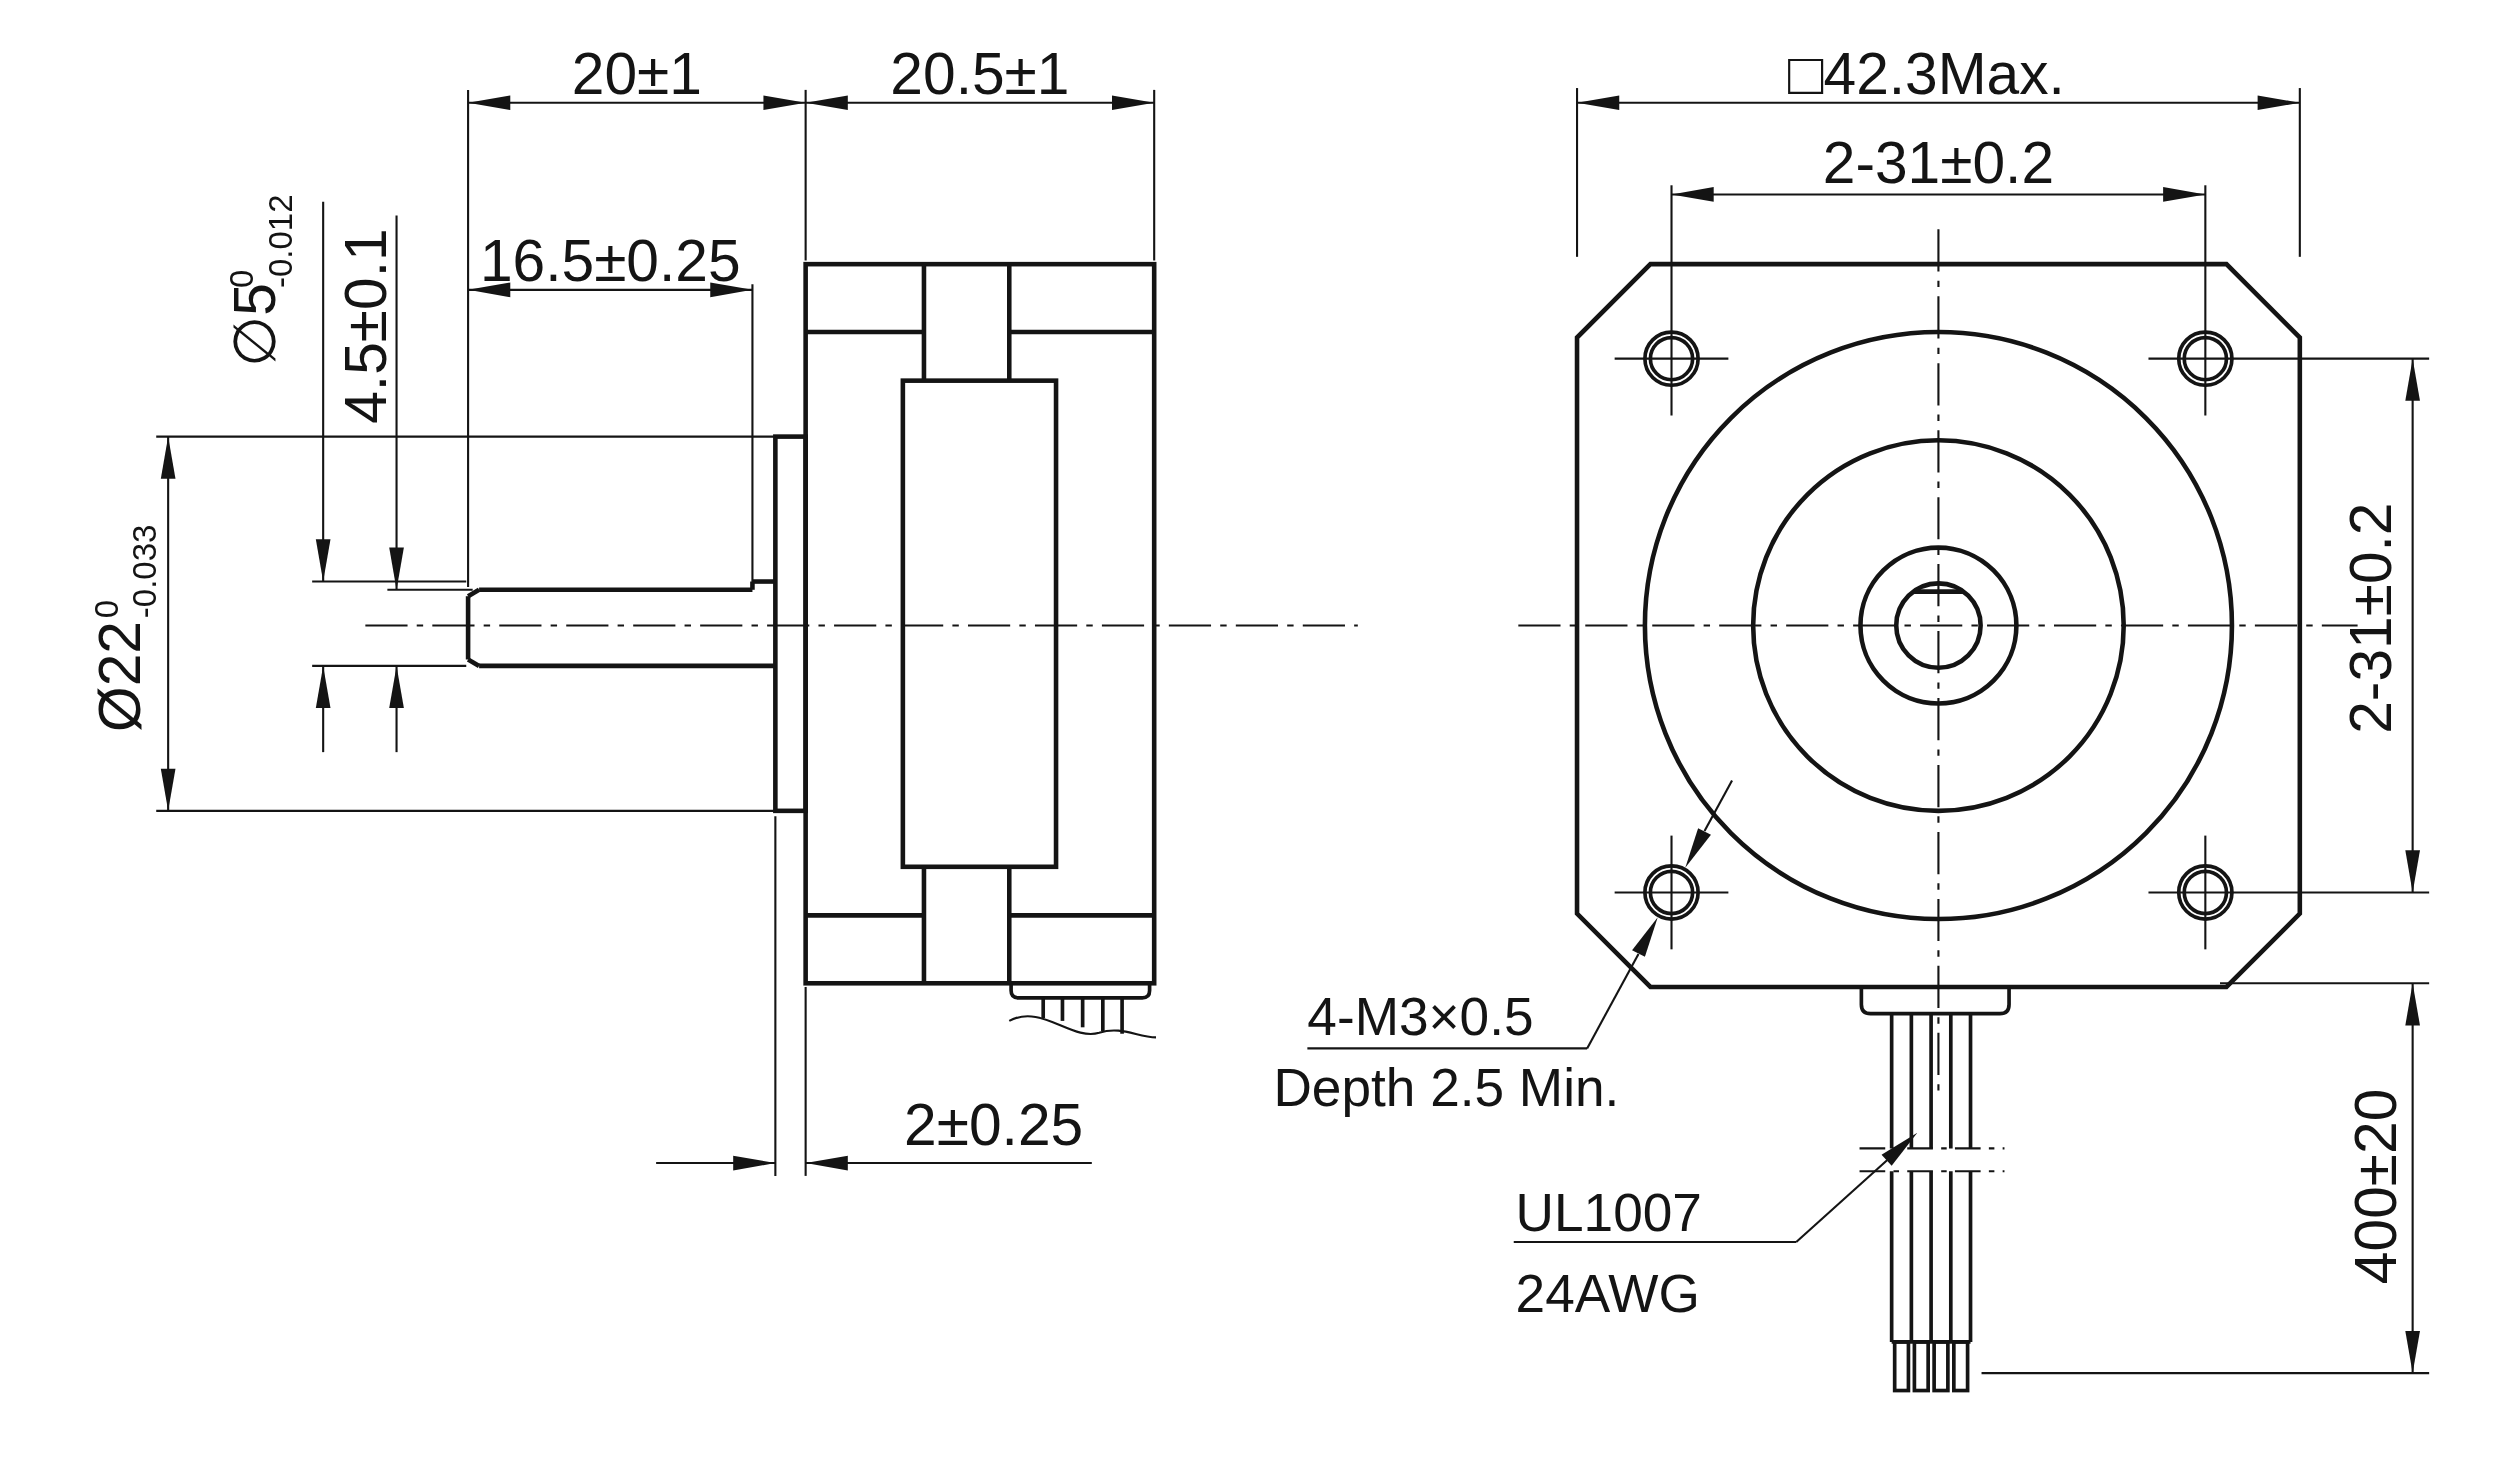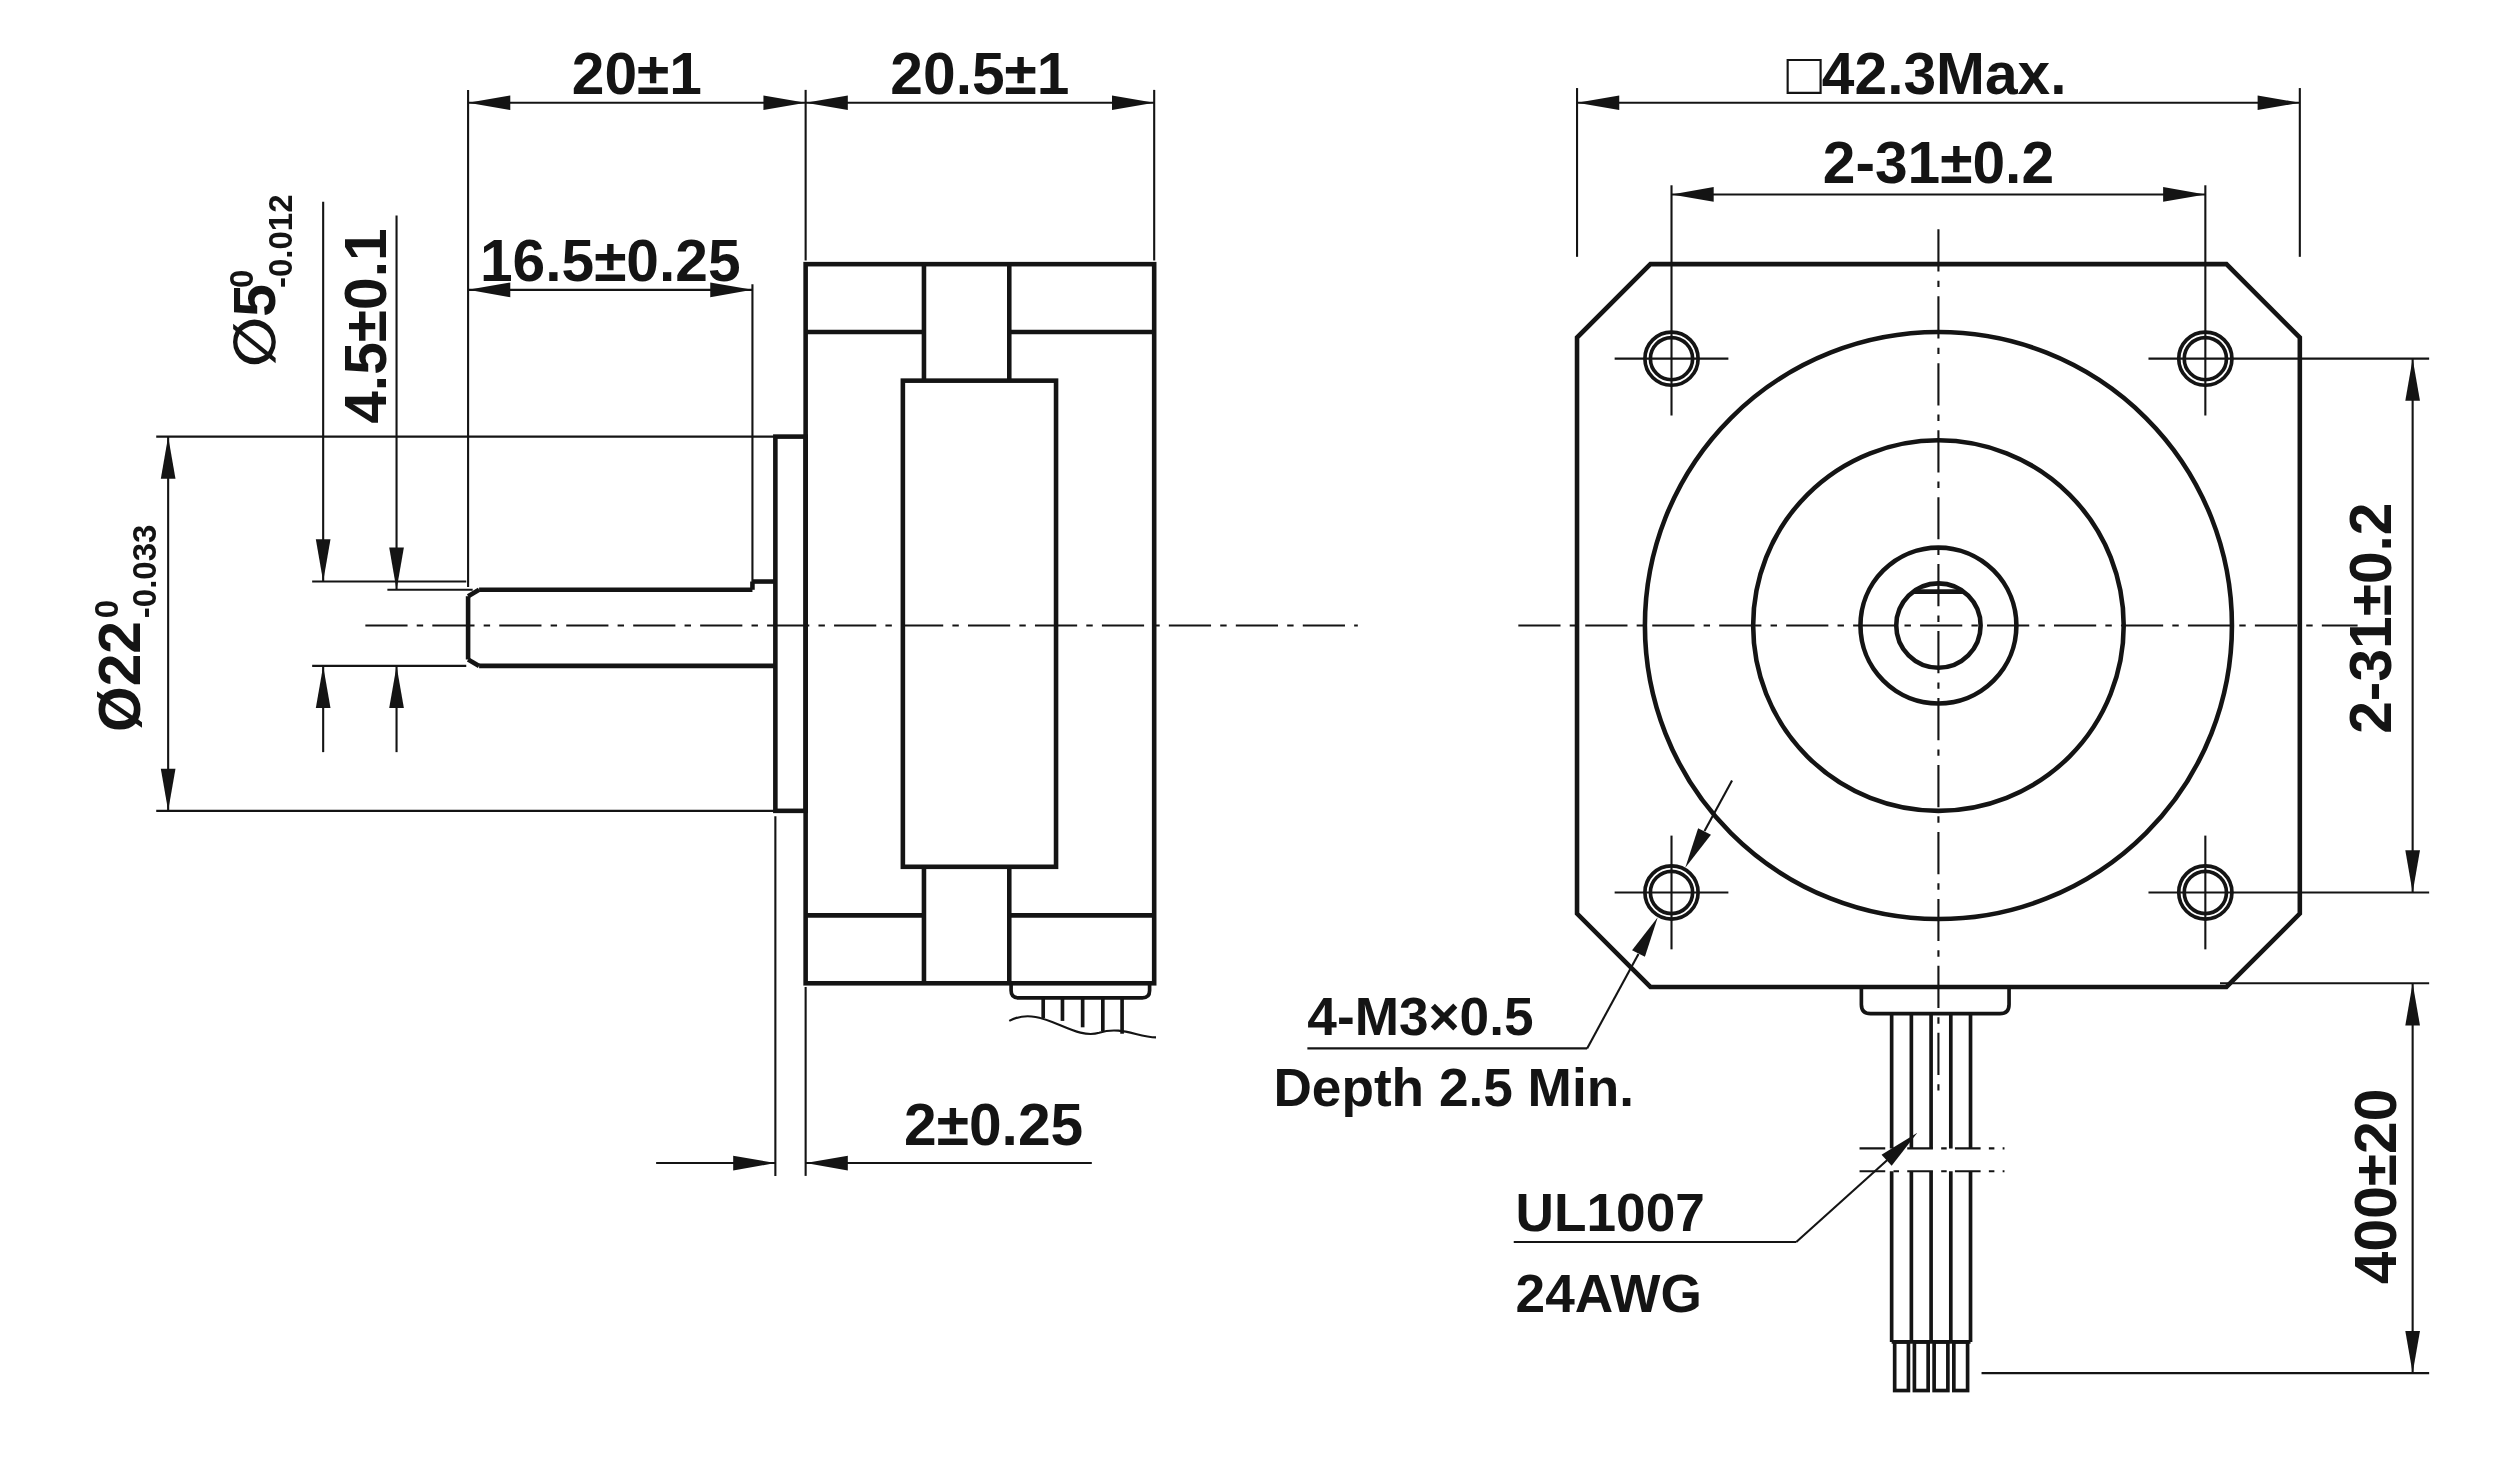--- a/index.html
+++ b/index.html
@@ -1,16 +1,16 @@
 <!DOCTYPE html>
 <html style="font-size:14.7px"><head>
 <meta charset="utf-8">
 <style>
   html,body{margin:0;padding:0;background:#ffffff;}
-  .stage{width:2512px;height:1463px;background:#ffffff;position:relative;overflow:hidden;font-weight:bold;}
+  .stage{width:2512px;height:1463px;background:#ffffff;position:relative;overflow:hidden;}
   svg{display:block;}
   .obj{stroke:#141414;stroke-width:5;fill:none;stroke-linejoin:miter;stroke-linecap:butt;}
   .obj4{stroke:#141414;stroke-width:4;fill:none;stroke-linejoin:miter;}
   .thin{stroke:#141414;stroke-width:2.3;fill:none;}
   .cl{stroke:#141414;stroke-width:2.3;fill:none;stroke-dasharray:46 10 7 10;}
   .brk{stroke:#141414;stroke-width:2.3;fill:none;stroke-dasharray:28 9 6 9;}
   .arrow{fill:#141414;stroke:none;}
   text{font-family:"Liberation Sans","DejaVu Sans",sans-serif;fill:#141414;}
   .dim{font-size:64px;text-anchor:middle;}
   .dimS{font-size:64px;text-anchor:start;}

